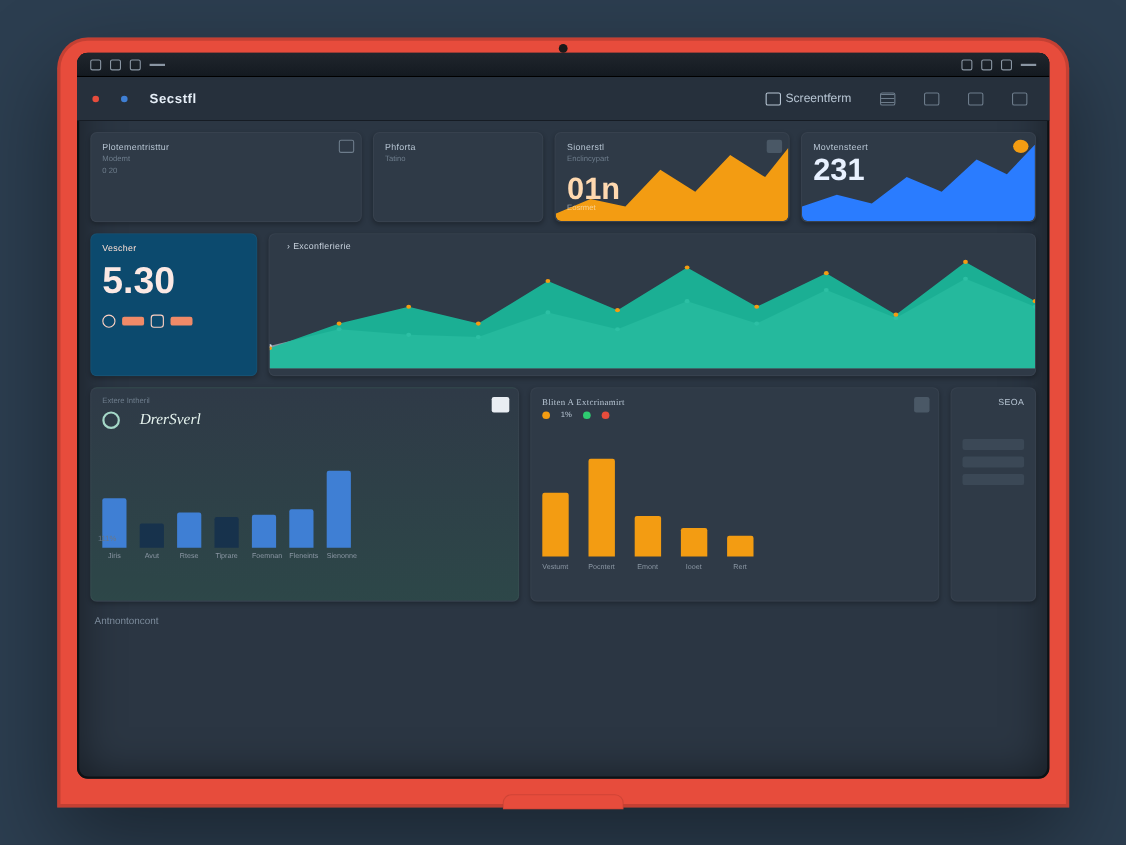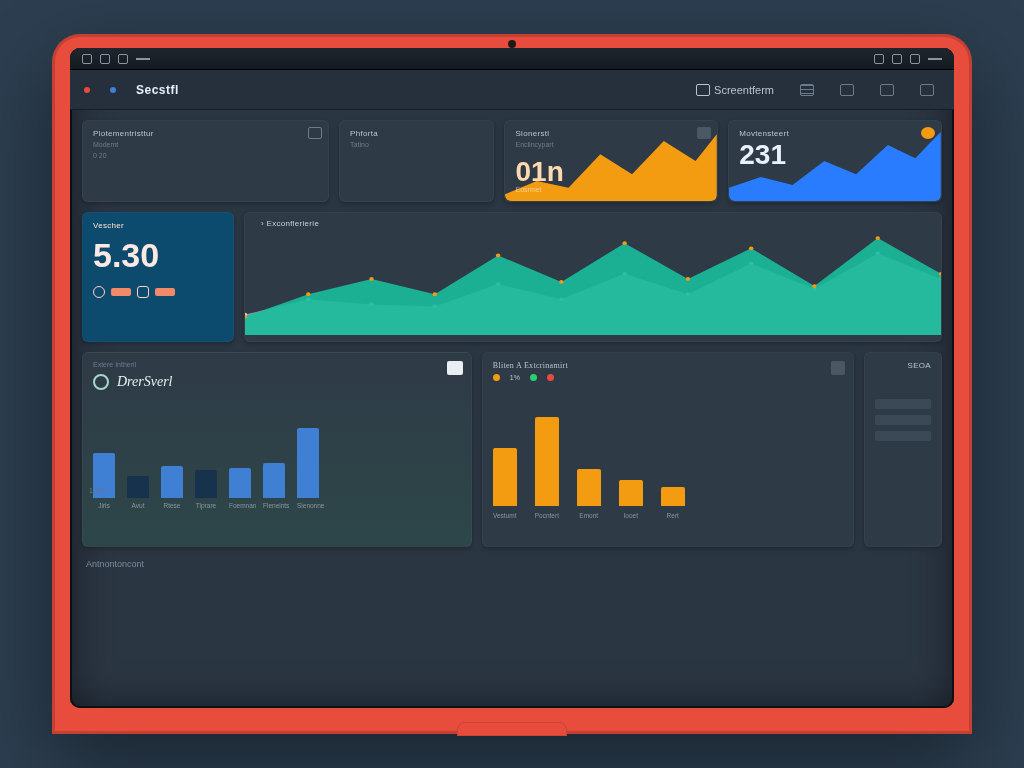--- a/index.html
+++ b/index.html
@@ -240,21 +240,21 @@
             </svg>
         </div>
       </div>
 
       <div class="row row3">
         <div class="card r3a" style="background:linear-gradient(180deg,#2f3a47 0%,#2c4c49 140%)">
           <div class="mini-icons">
             <span style="width:16px;height:14px;background:#e9eef3;border-radius:2px"></span>
           </div>
           <div class="sub">Extere Intheril</div>
-          <div class="flexh" style="gap:8px;margin-top:6px">
+          <div class="flexh" style="gap:18px;margin-top:6px">
             <span style="width:16px;height:16px;border:2px solid #a5d8c8;border-radius:50%;position:relative"></span>
             <span style="color:#e6f4ef;font-size:14px;font-family:Georgia,serif;font-style:italic">DrerSverl</span>
           </div>
           <div class="bars" id="bars-left">
               <div class="bar" style="height: 45px; background: rgb(63, 127, 212);"></div>
               <div class="bar" style="height: 22px; background: rgb(23, 50, 76);"></div>
               <div class="bar" style="height: 32px; background: rgb(63, 127, 212);"></div>
               <div class="bar" style="height: 28px; background: rgb(23, 50, 76);"></div>
               <div class="bar" style="height: 30px; background: rgb(63, 127, 212);"></div>
               <div class="bar" style="height: 35px; background: rgb(63, 127, 212);"></div>

